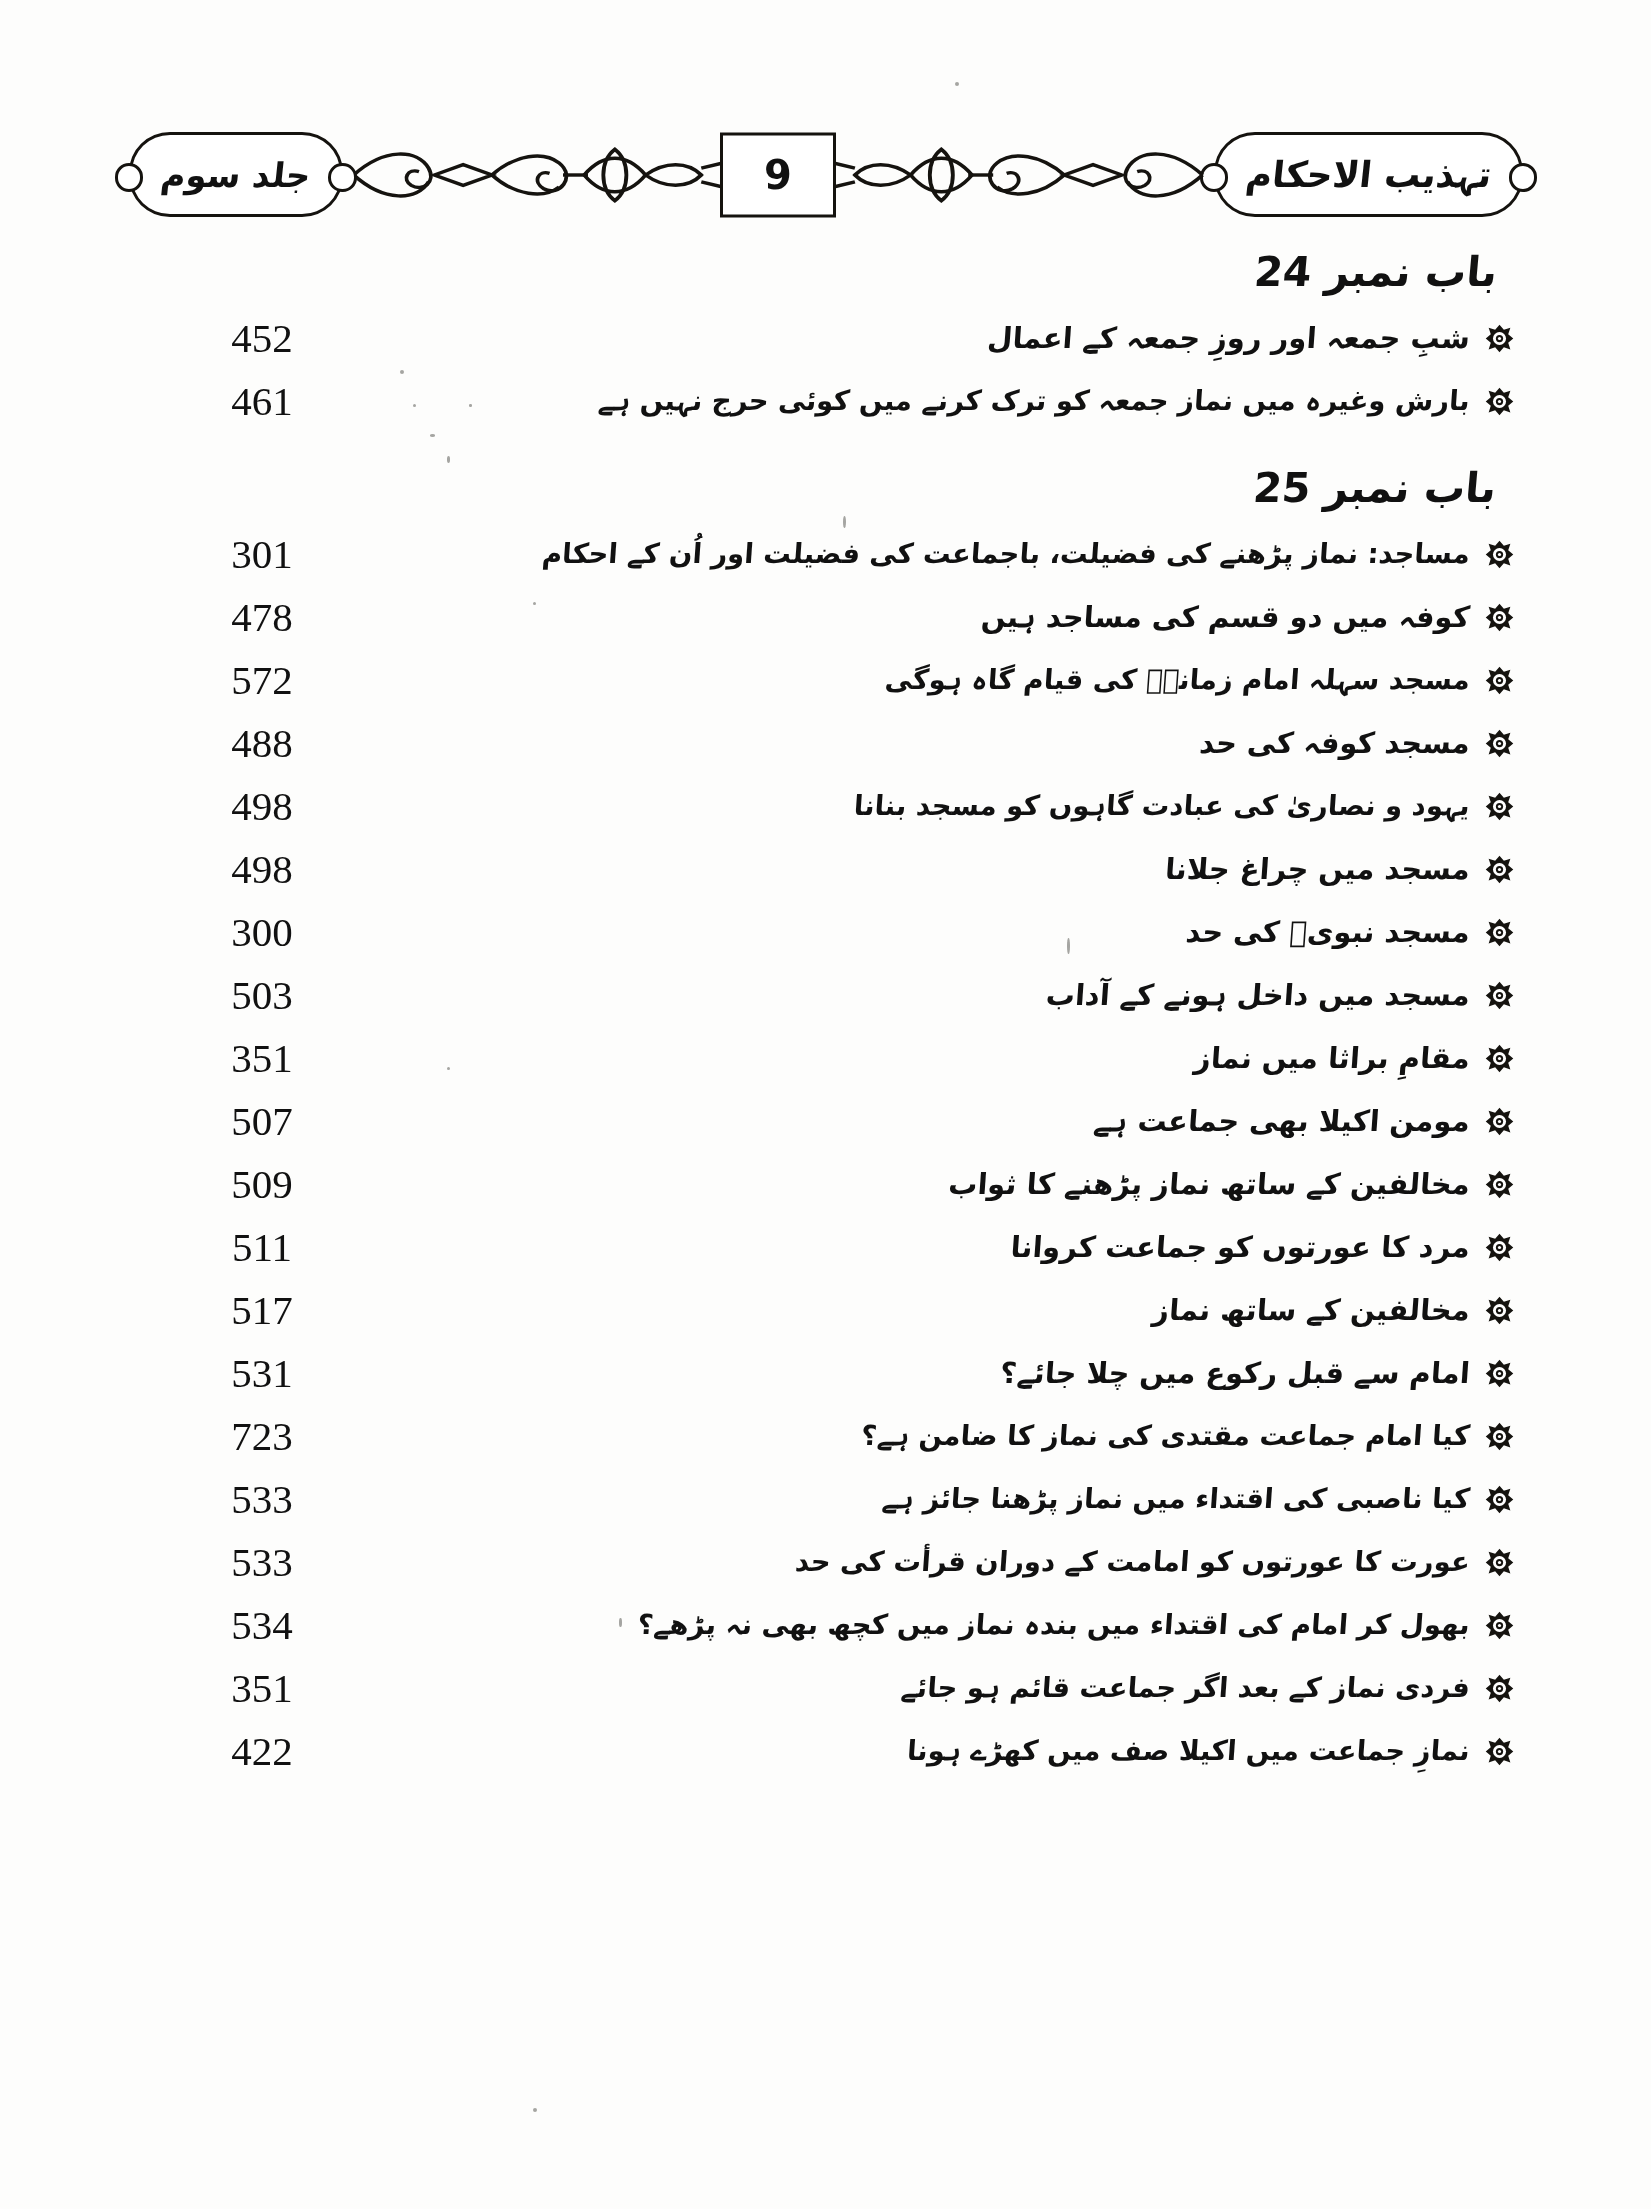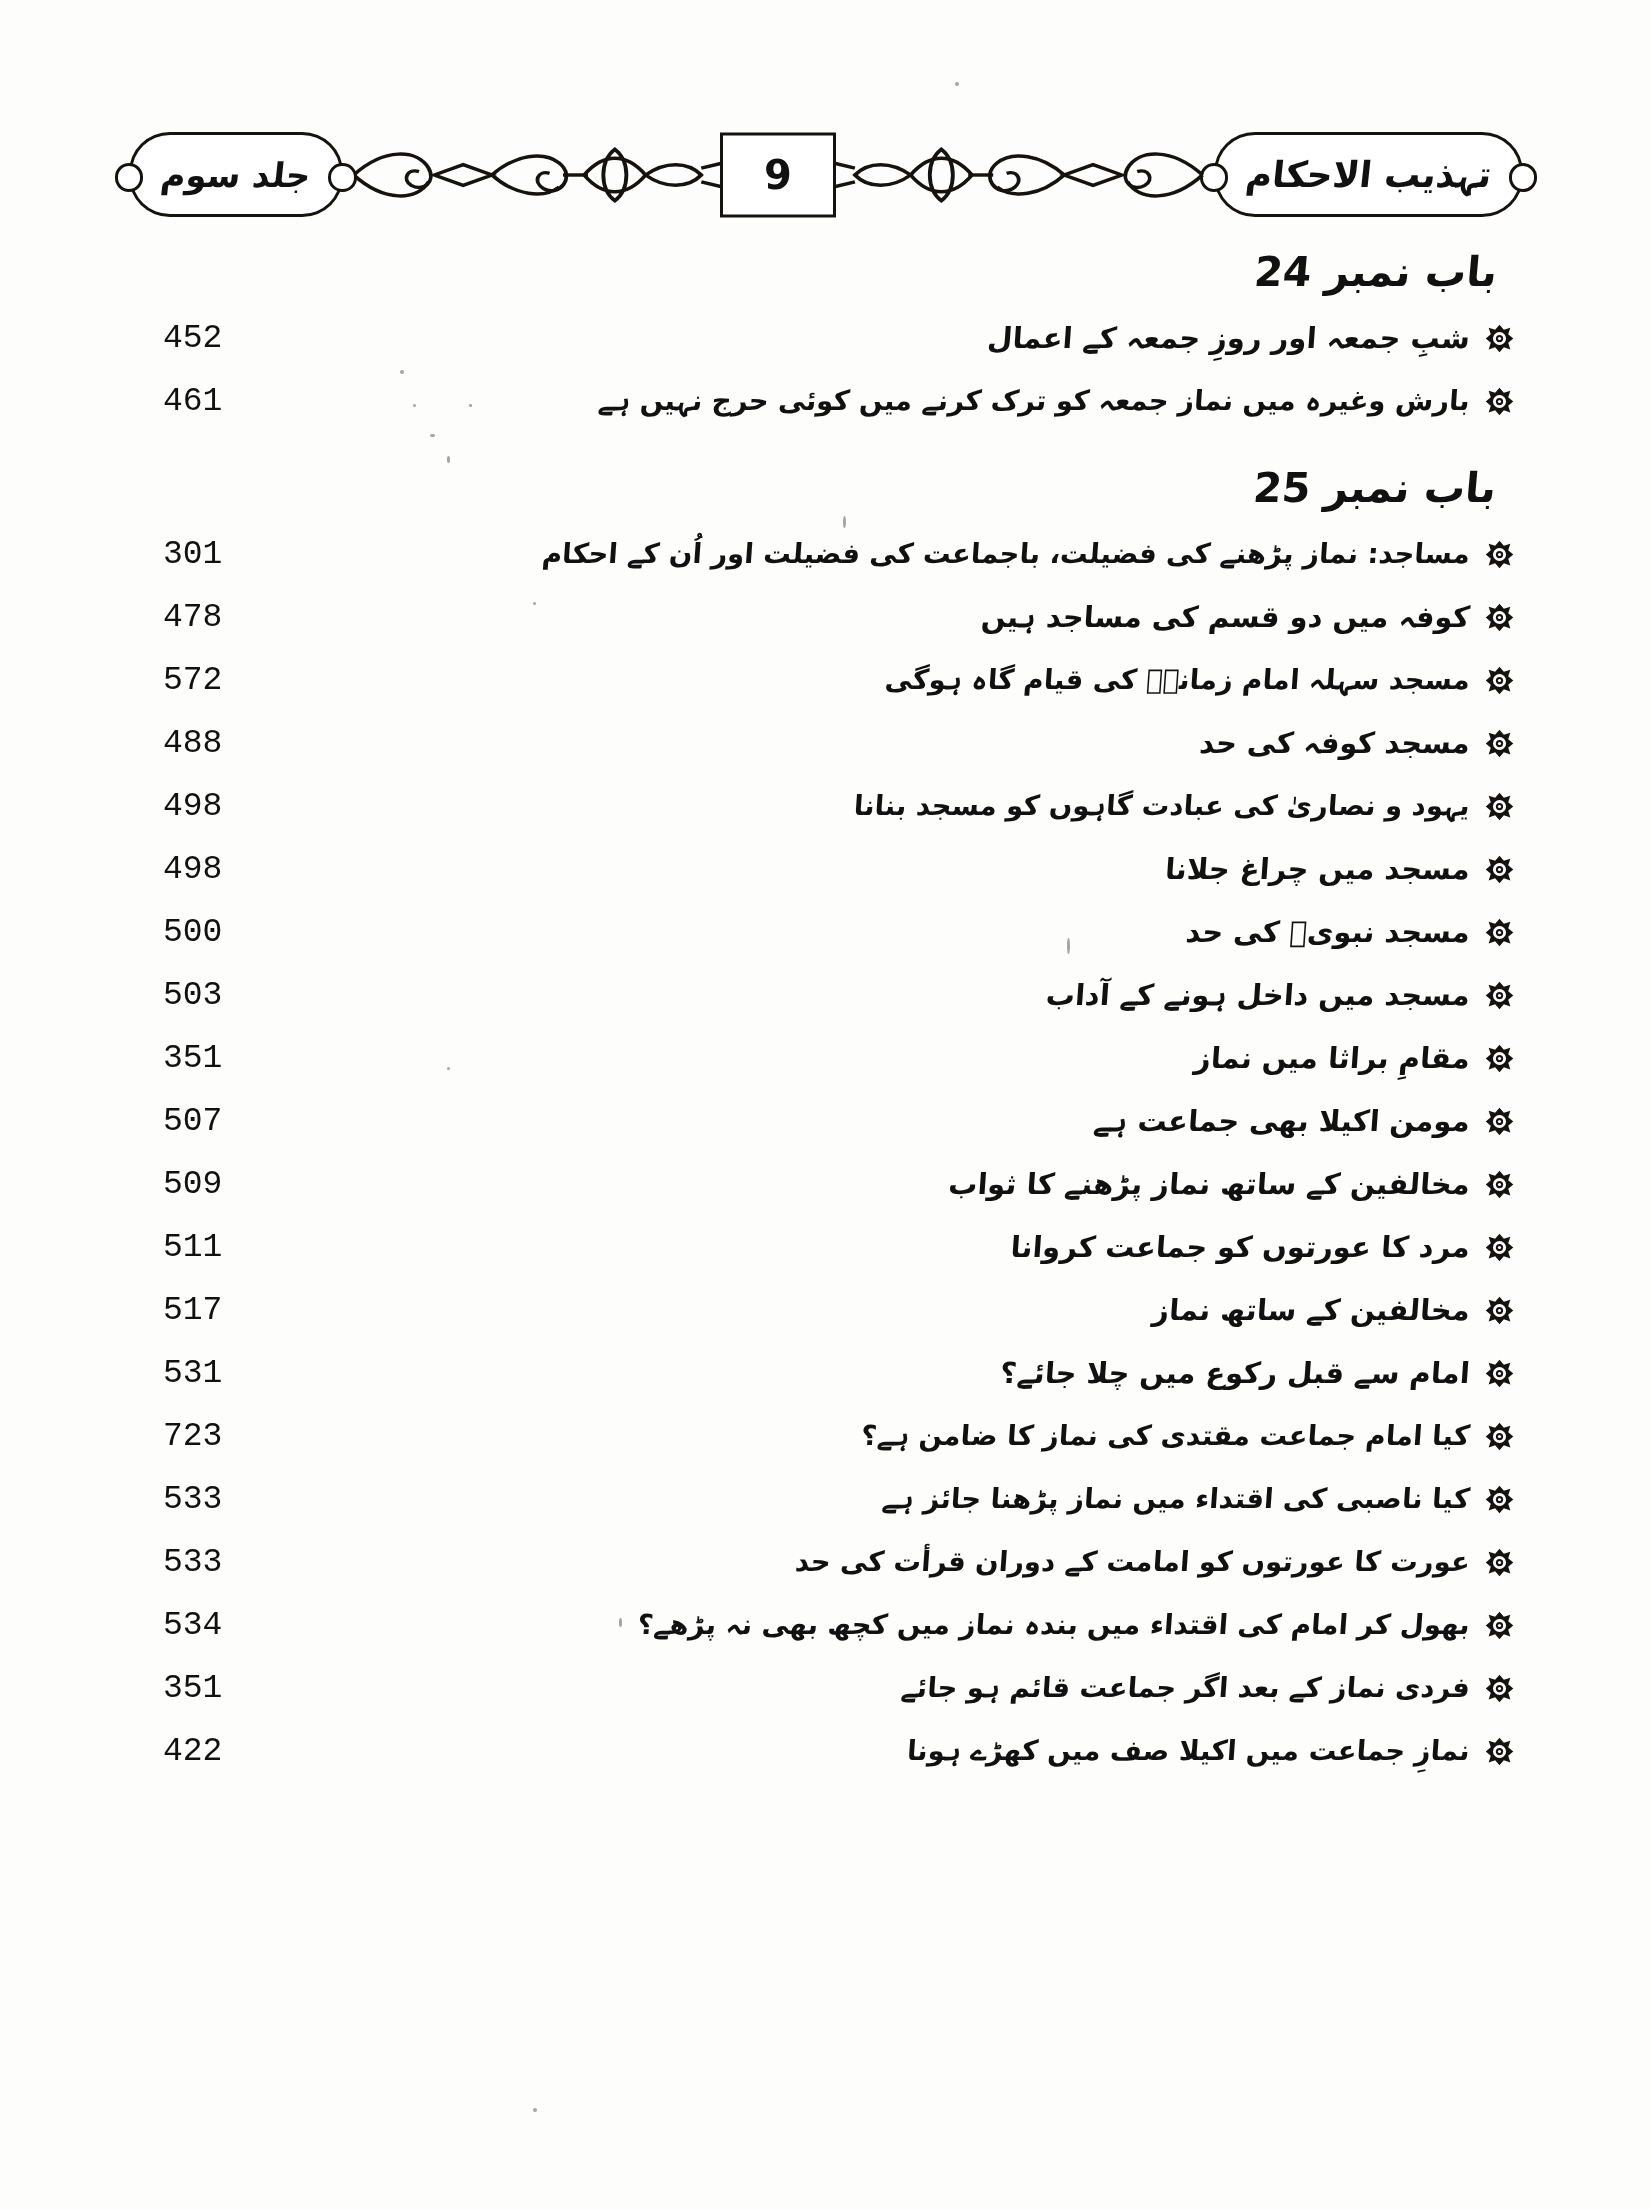--- a/index.html
+++ b/index.html
@@ -150,25 +150,25 @@
     padding-right: 5.2px;
     line-height: 1.15;
     transform: skewX(-4deg);
     letter-spacing: -0.4px;
     overflow: visible;
   }
   .entry .label.long { font-size: 27.5px; }
 
   .entry .pagenum {
     flex: 0 0 198px;
-    text-align: left;
+    text-align: center;
     direction: ltr;
-    font-size: 33px;
+    font-size: 41px;
     font-weight: 400;
-    font-family: Liberation Mono, monospace;
+    font-family: Liberation Serif, serif;
     padding-left: 34px;
   }
 </style>
 </head>
 <body>
 
 <div class="page">
 
   <div class="header">
 
@@ -403,21 +403,21 @@
               </g>
               <g fill="#15130f">
                 <circle cx="20" cy="20" r="5"></circle>
               </g>
               <g fill="#fff">
                 <circle cx="20" cy="20" r="2.2"></circle>
               </g>
             </svg>
           </span>
           <span class="label">مسجد نبویؐ کی حد</span>
-          <span class="pagenum">500</span>
+          <span class="pagenum">300</span>
         </div>
         <div class="entry">
           <span class="bullet">
             <svg class="rub" viewBox="0 0 40 40">
               <g fill="#15130f">
                 <path d="M20 1 L26 8 L35 5 L32 14 L39 20 L32 26 L35 35 L26 32 L20 39 L14 32 L5 35 L8 26 L1 20 L8 14 L5 5 L14 8 Z"></path>
               </g>
               <g fill="#fff">
                 <circle cx="20" cy="20" r="9"></circle>
               </g>

